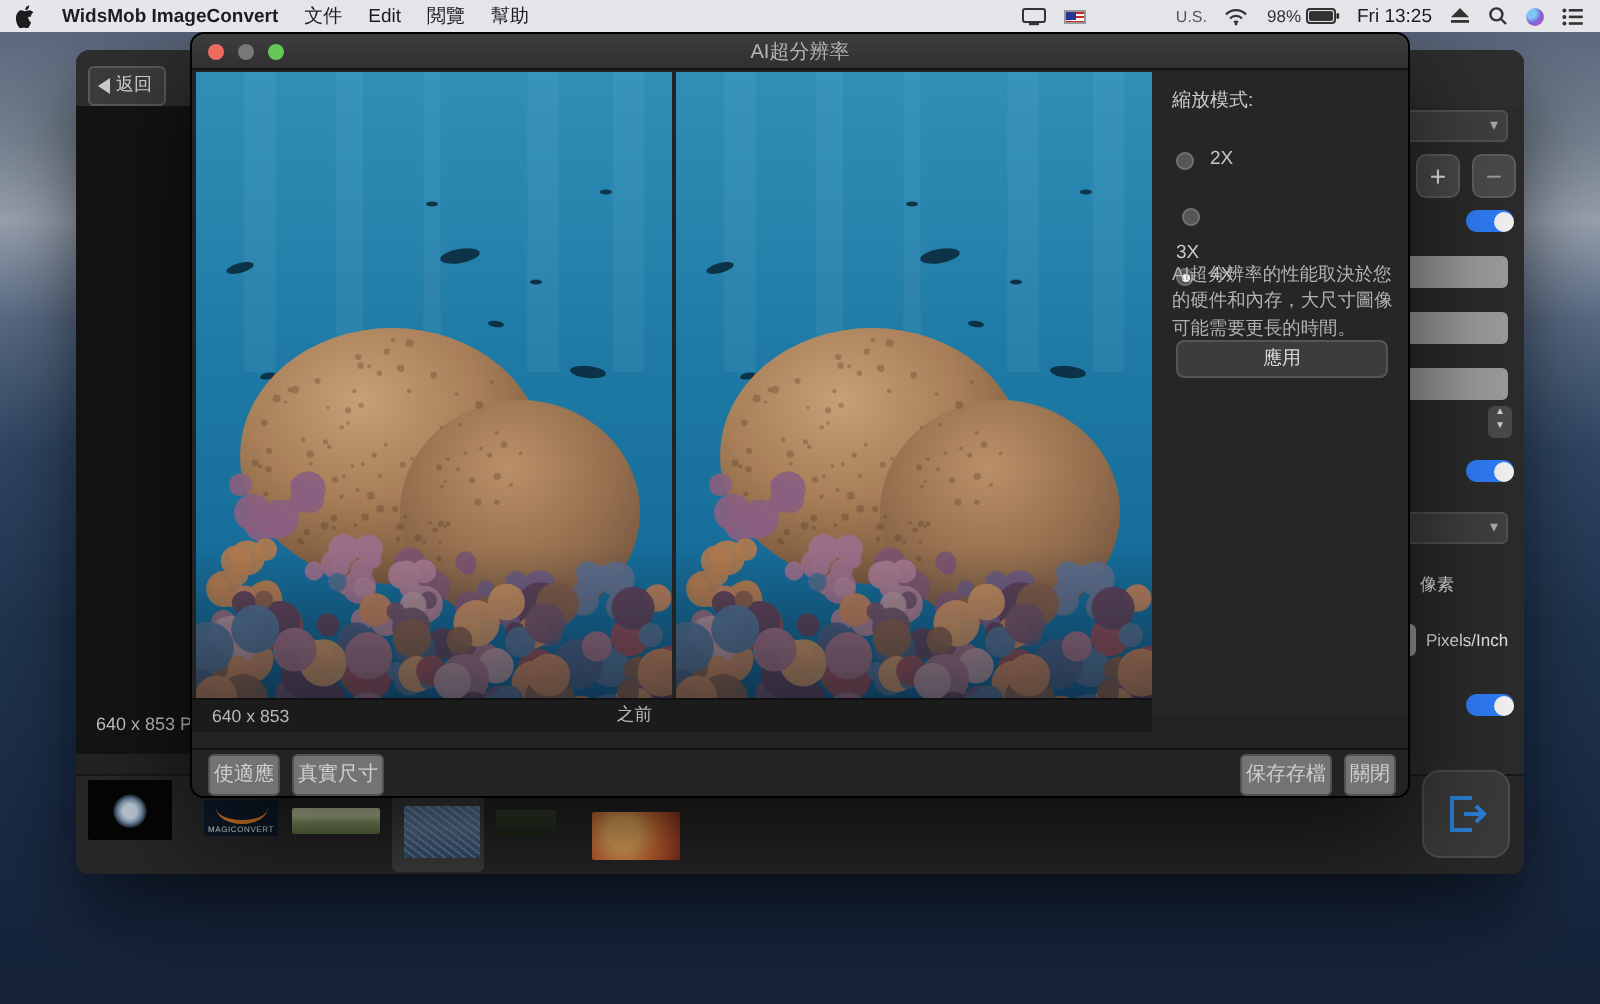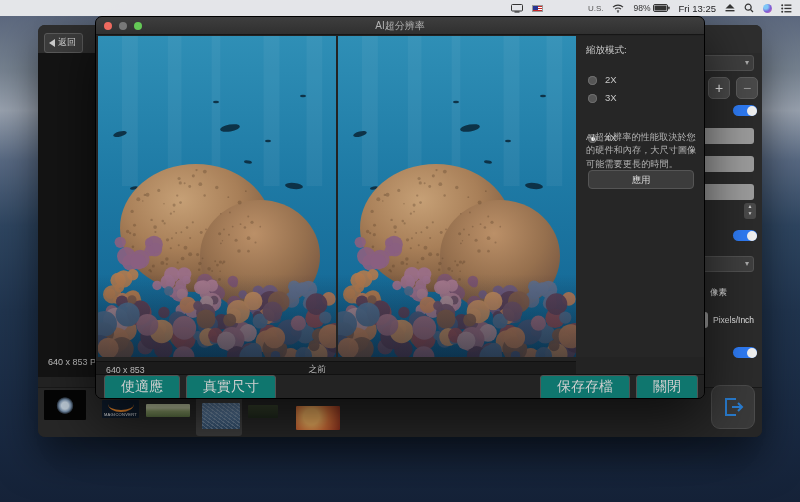--- a/index.html
+++ b/index.html
@@ -89,37 +89,49 @@
   .zoom-label { position:absolute; left:10px; top:8px; font-size:9.5px; color:#cccccc; }
   .radio-row { position:absolute; left:12px; display:flex; align-items:flex-end; gap:8px; }
   .radio { width:9px; height:9px; border-radius:50%; background:#565656; box-shadow:inset 0 0 0 1px #6e6e6e; position:relative; }
   .radio-row.selected .radio::after { content:""; position:absolute; left:2.5px; top:2.5px; width:4px; height:4px;
     border-radius:50%; background:#f5f5f5; }
   .radio-row span { font-size:9.5px; color:#c8c8c8; }
   .dlg-note { position:absolute; left:10px; top:95px; width:112px; font-size:9.2px; color:#b2b2b2; line-height:1.45; }
   .apply-btn { position:absolute; left:12px; top:134px; width:106px; height:19px; background:#3c3c3c;
     border:1px solid #555; border-radius:4px; color:#d8d8d8; font-size:9.5px; text-align:center; line-height:17px; }
 
-  .dlg-status { position:absolute; left:0; top:344px; width:480px; height:17px; background:#1b1b1b;
+  .dlg-status { position:absolute; left:0; top:332px; width:480px; height:17px; background:#1b1b1b;
     border-top:1px solid #111; display:flex; font-size:8.8px; color:#b8b8b8; }
   .st-half { width:240px; display:flex; align-items:center; justify-content:space-between; padding:0 10px; }
   .st-half.second { border-left:1px solid #111; }
 
   .dlg-bottom { position:absolute; left:0; top:357px; width:610px; height:26px; background:#232323;
     border-top:1px solid #111; display:flex; align-items:center; padding:0 8px; gap:6px; }
-  .dlg-btn { background:#0f766e; border:1px solid #525252; border-radius:3px; color:#cfcfcf;
-    font-size:14px; padding:2px 16px 3px; white-space:nowrap; }
+  .dlg-btn { background:#737373; border:1px solid #525252; border-radius:3px; color:#cfcfcf;
+    font-size:10px; padding:2px 2px 3px; white-space:nowrap; }
   .spacer { flex:1; }
 </style>
 </head>
 <body>
 
 <div class="screen">
 
   <div class="menubar">
+    <div class="left">
+      <span class="mb-ic">
+        <svg width="10" height="12" viewBox="0 0 14 17" fill="#1d1d1f">
+            <path d="M10.5 9c0-1.9 1.6-2.8 1.7-2.9-.9-1.4-2.4-1.6-2.9-1.6-1.2-.1-2.4.7-3 .7-.6 0-1.6-.7-2.6-.7C2.3 4.6 1 5.7.4 7.3c-1.1 2.4-.3 6 .8 8 .5 1 1.2 2.1 2.1 2 .8 0 1.2-.6 2.2-.6s1.3.6 2.2.6c.9 0 1.5-1 2-2 .6-1.1.9-2.2.9-2.3 0 0-1.7-.7-2.1-4zM8.5 3.3c.5-.6.8-1.4.7-2.2-.7 0-1.5.5-2 1.1-.4.5-.8 1.3-.7 2.1.8.1 1.6-.4 2-1z"></path>
+          </svg>
+      </span>
+      <span class="appname">WidsMob ImageConvert</span>
+      <span>文件</span>
+      <span>Edit</span>
+      <span>閲覽</span>
+      <span>幫助</span>
+    </div>
     <div class="right">
       <span class="mb-ic">
         <svg width="12" height="9" viewBox="0 0 12 9">
             <rect x="0.5" y="0.5" width="11" height="6.5" rx="1" fill="none" stroke="#333" stroke-width="1"></rect>
             <rect x="3.5" y="7.4" width="5" height="1.2" fill="#333"></rect>
           </svg>
       </span>
       <span class="mb-ic">
         <span class="flag"></span>
         <span style="font-size:8px;color:#555;margin-left:43px;">U.S.</span>
@@ -822,21 +834,21 @@
           <rect x="0" y="238" width="238" height="83" fill="url(#bv)"></rect>
         </svg>
     </div>
 
     <div class="dlg-panel">
       <div class="zoom-label">縮放模式:</div>
       <div class="radio-row" style="top:38px;">
         <span class="radio"></span>
         <span>2X</span>
       </div>
-      <div class="radio-row" style="top:56px;">
+      <div class="radio-row" style="top:68px;flex-direction:column;">
         <span class="radio"></span>
         <span>3X</span>
       </div>
       <div class="radio-row selected" style="top:74px;margin-top:22px;">
         <span class="radio"></span>
         <span>4X</span>
       </div>
       <div class="dlg-note">AI超分辨率的性能取決於您的硬件和內存，大尺寸圖像可能需要更長的時間。</div>
       <div class="apply-btn">應用</div>
     </div>

